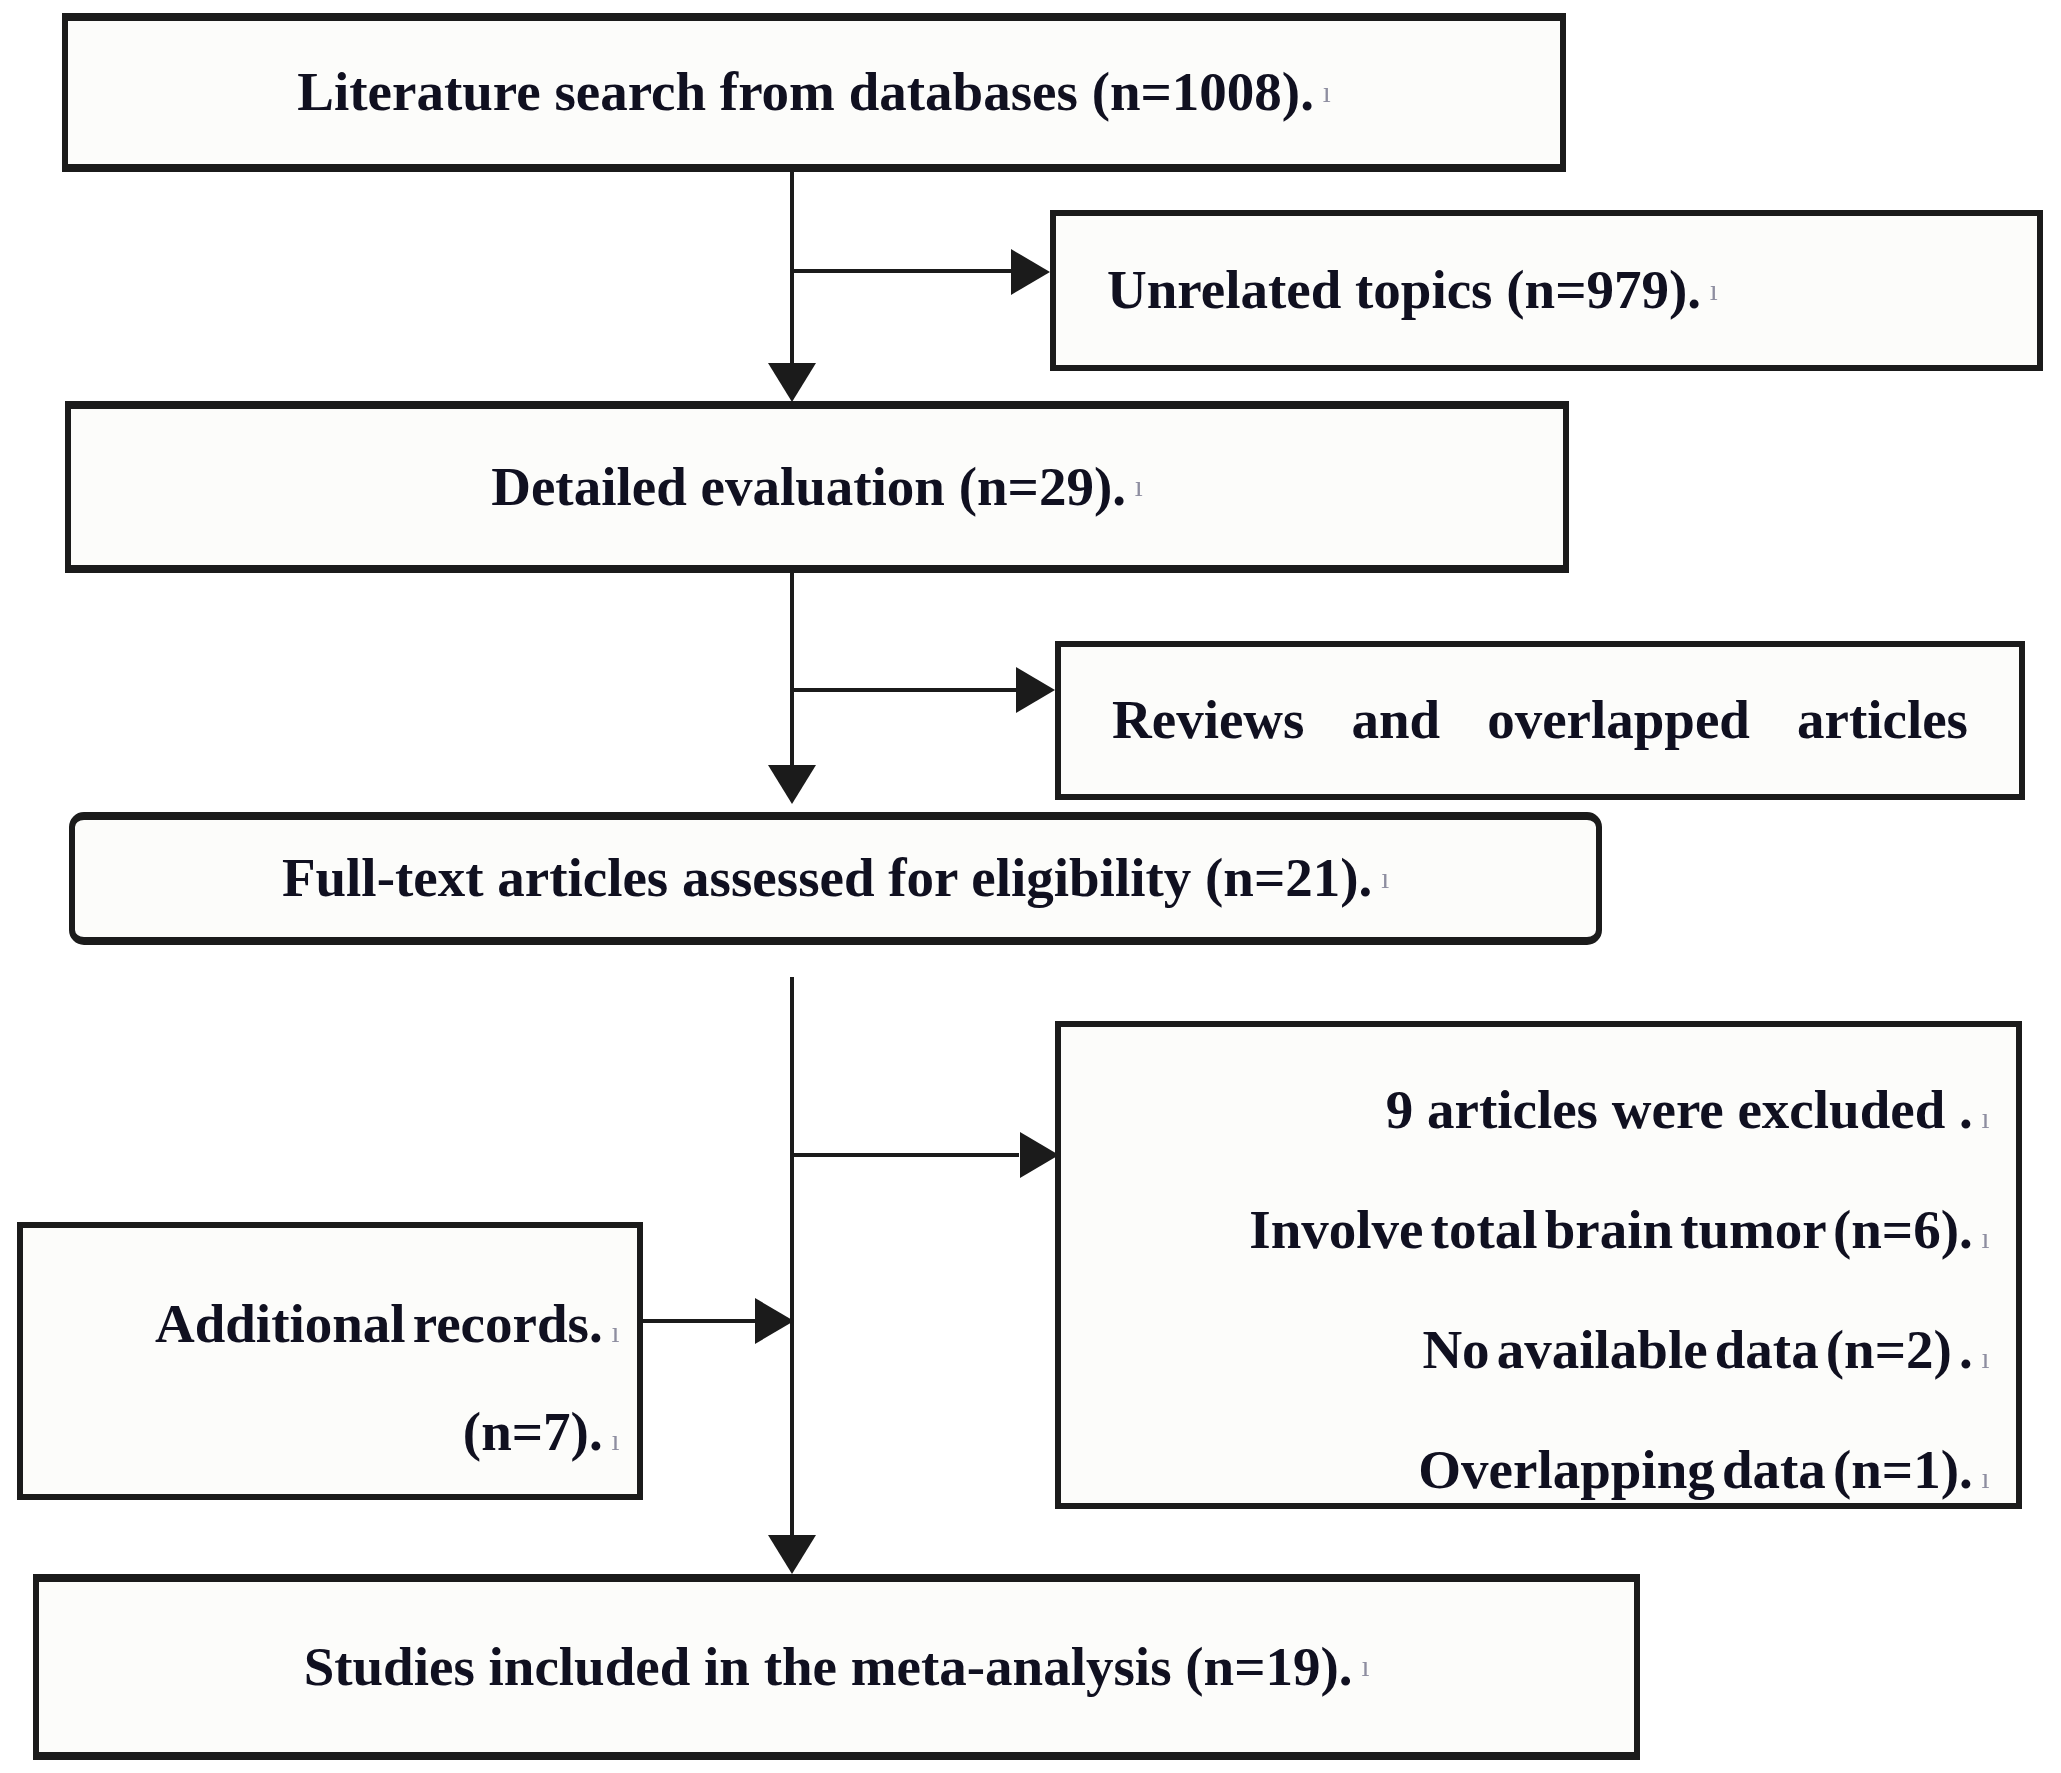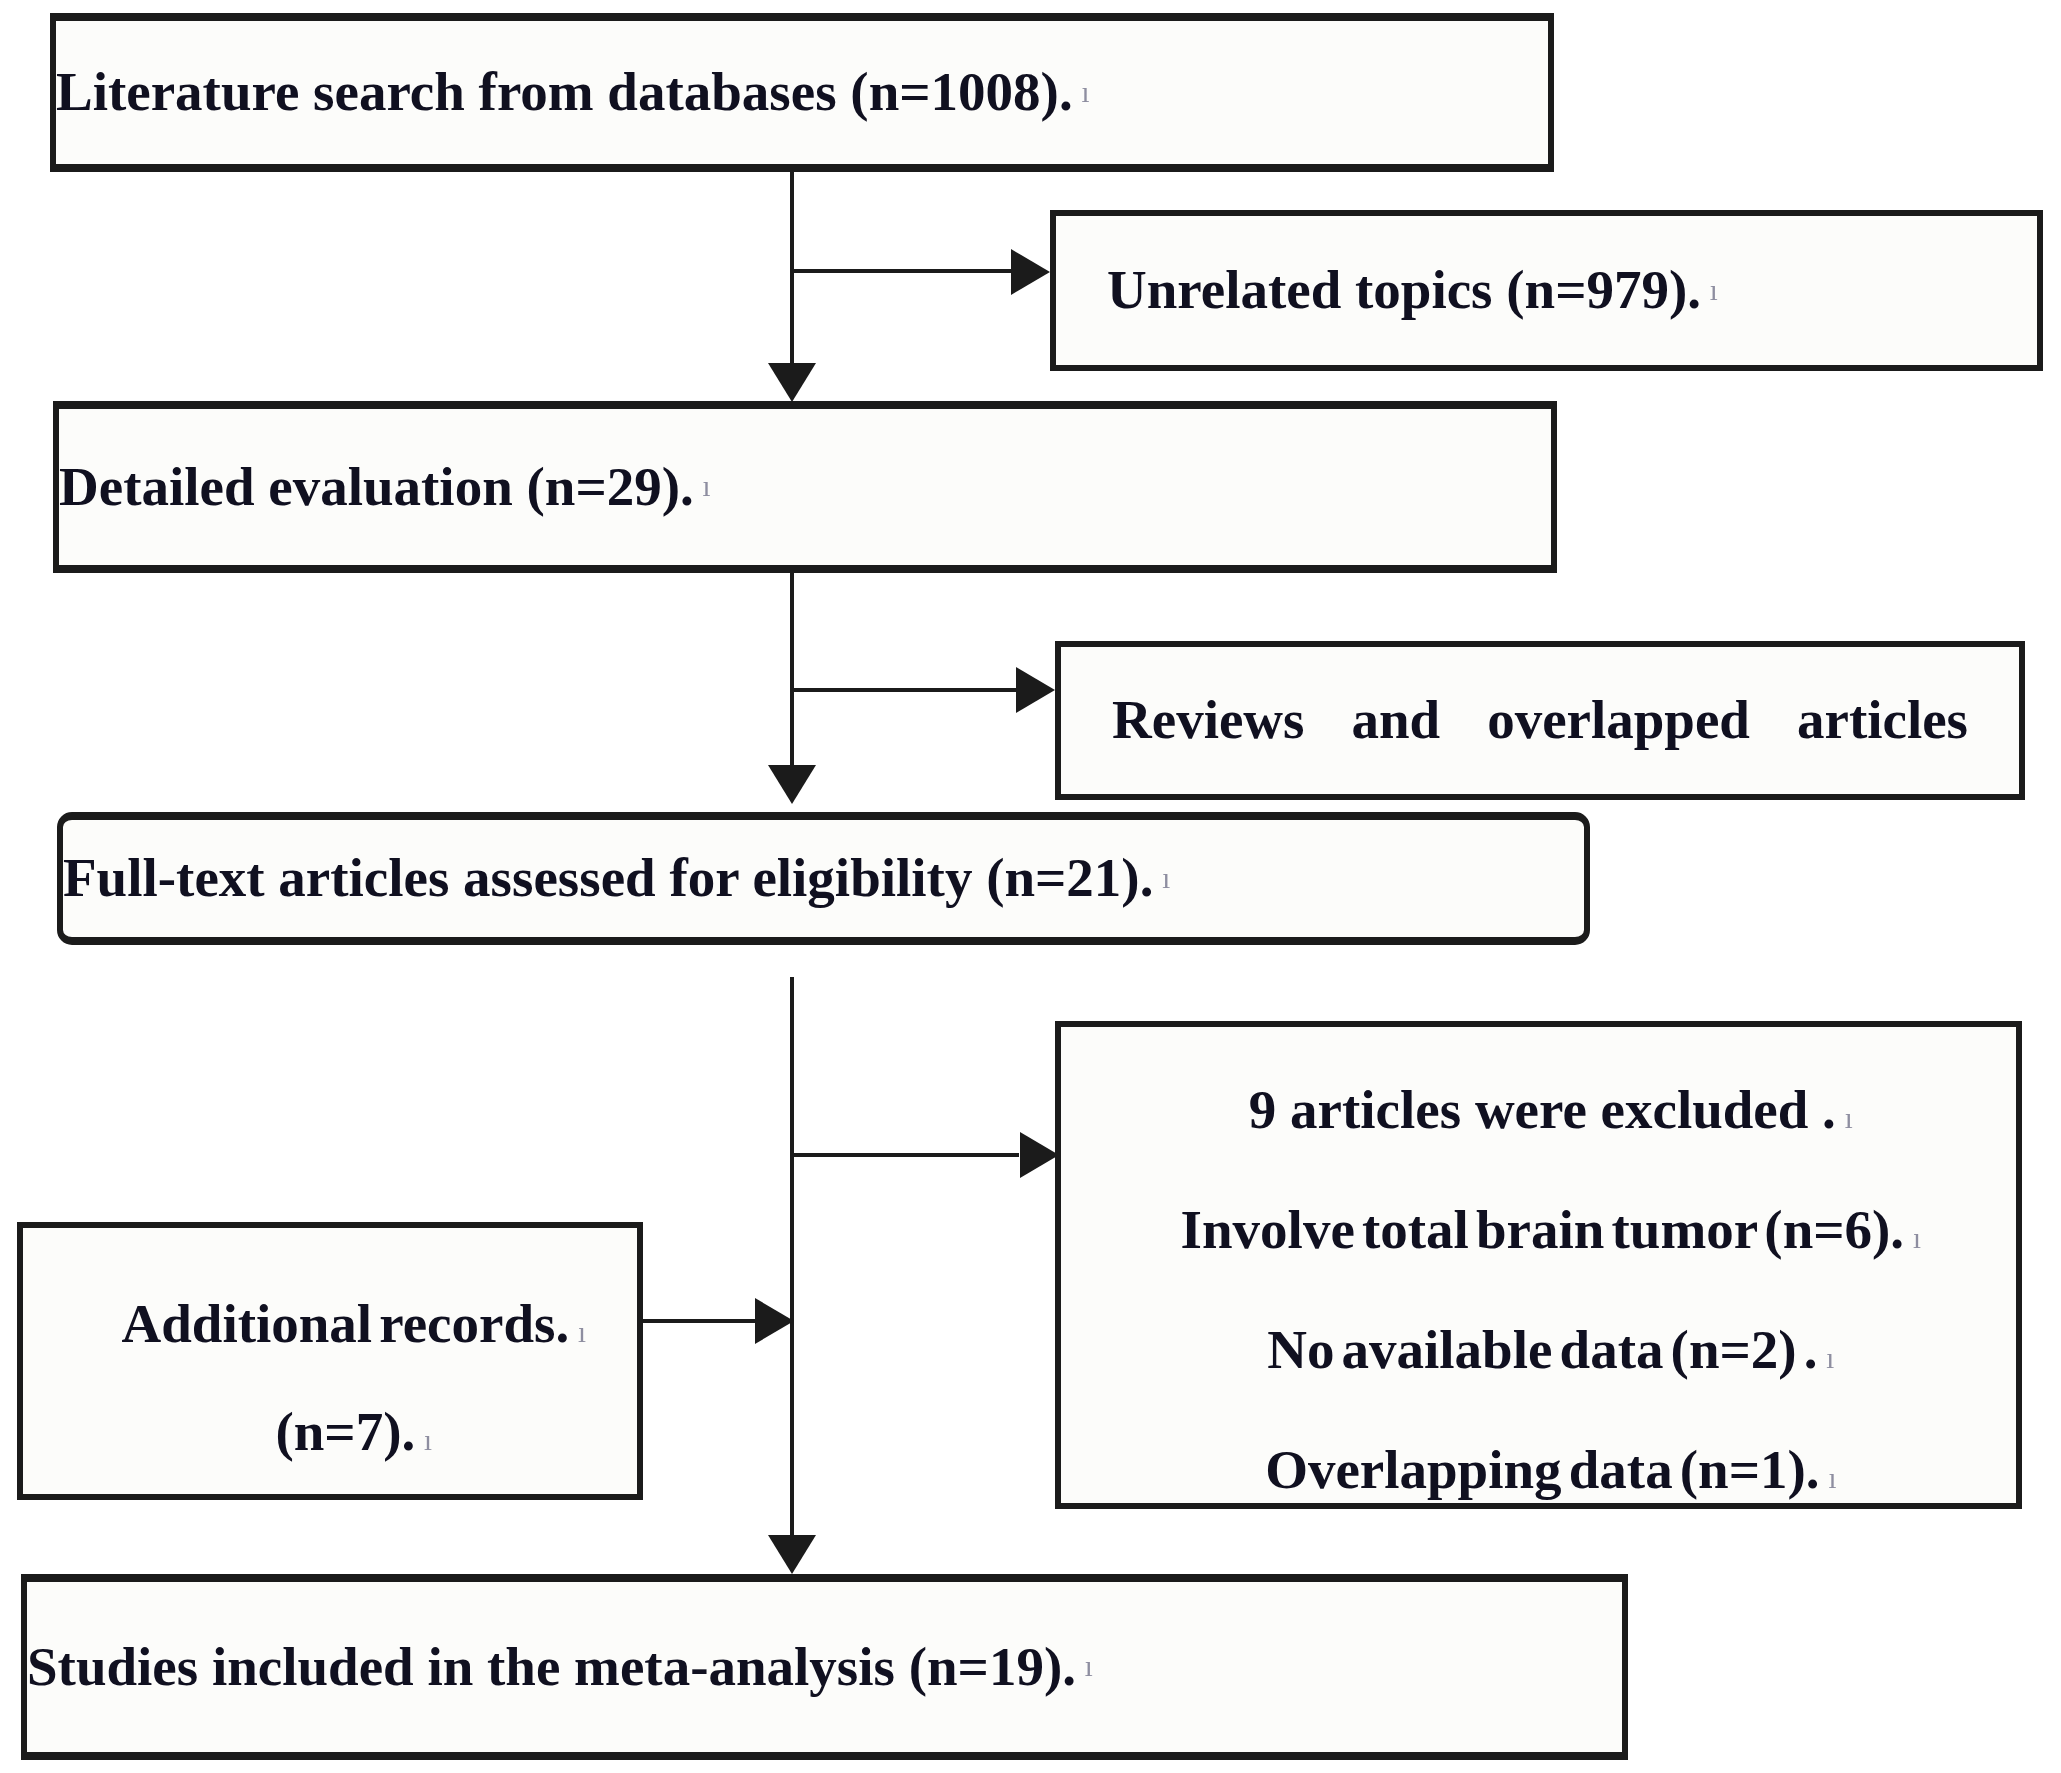--- a/index.html
+++ b/index.html
@@ -11,22 +11,22 @@
     position:relative; width:2062px; height:1773px; background:var(--c-page_bg);
     font-family:"Liberation Serif","DejaVu Serif",serif; font-weight:700;
     color:var(--c-text); overflow:hidden;
   }
   .box{
     position:absolute; box-sizing:border-box; background:var(--c-box_bg);
     border:6.2px solid var(--c-border); display:flex; align-items:center;
     font-size:55px; line-height:1.25;
   }
   .thick{border-top-width:8px; border-bottom-width:8px;}
-  .center{text-align:center;}
-  .col{flex-direction:column; align-items:center; justify-content:flex-start;}
+  .center{justify-content:center; text-align:center;margin-left:12px;}
+  .col{flex-direction:column; align-items:flex-end; justify-content:flex-start;}
   .just{display:block;margin-top:41px;}
   .just .jtxt{display:block; width:100%; box-sizing:border-box; padding:0 51px;
     text-align:justify; text-align-last:justify;}
   .tight{word-spacing:-0.12em;}
   .mark{font-size:0.52em; font-weight:400; color:var(--c-mark); margin-left:8.8px;}
   .vline,.hline{position:absolute; background:var(--c-border);}
   .vline{width:4.4px;} .hline{height:4.4px;}
   .arr{position:absolute; width:0; height:0;}
   .arr.down{border-left:24px solid transparent; border-right:24px solid transparent;
     border-top:39px solid var(--c-border);}

